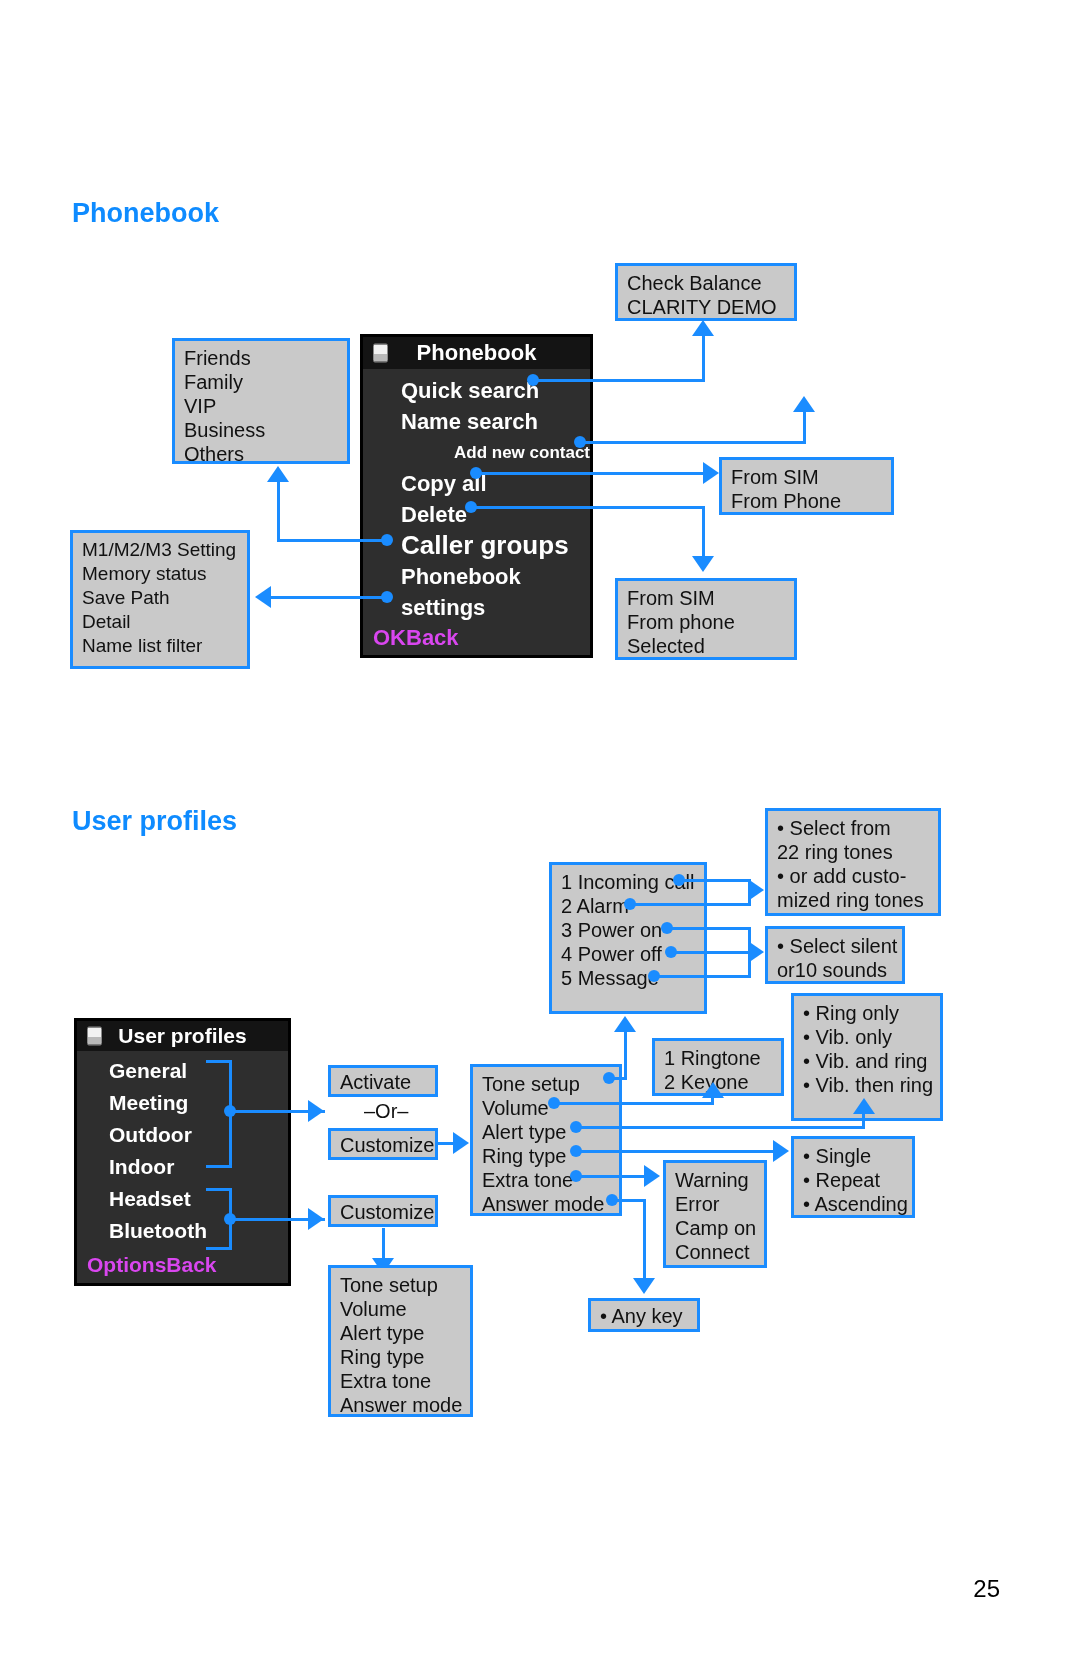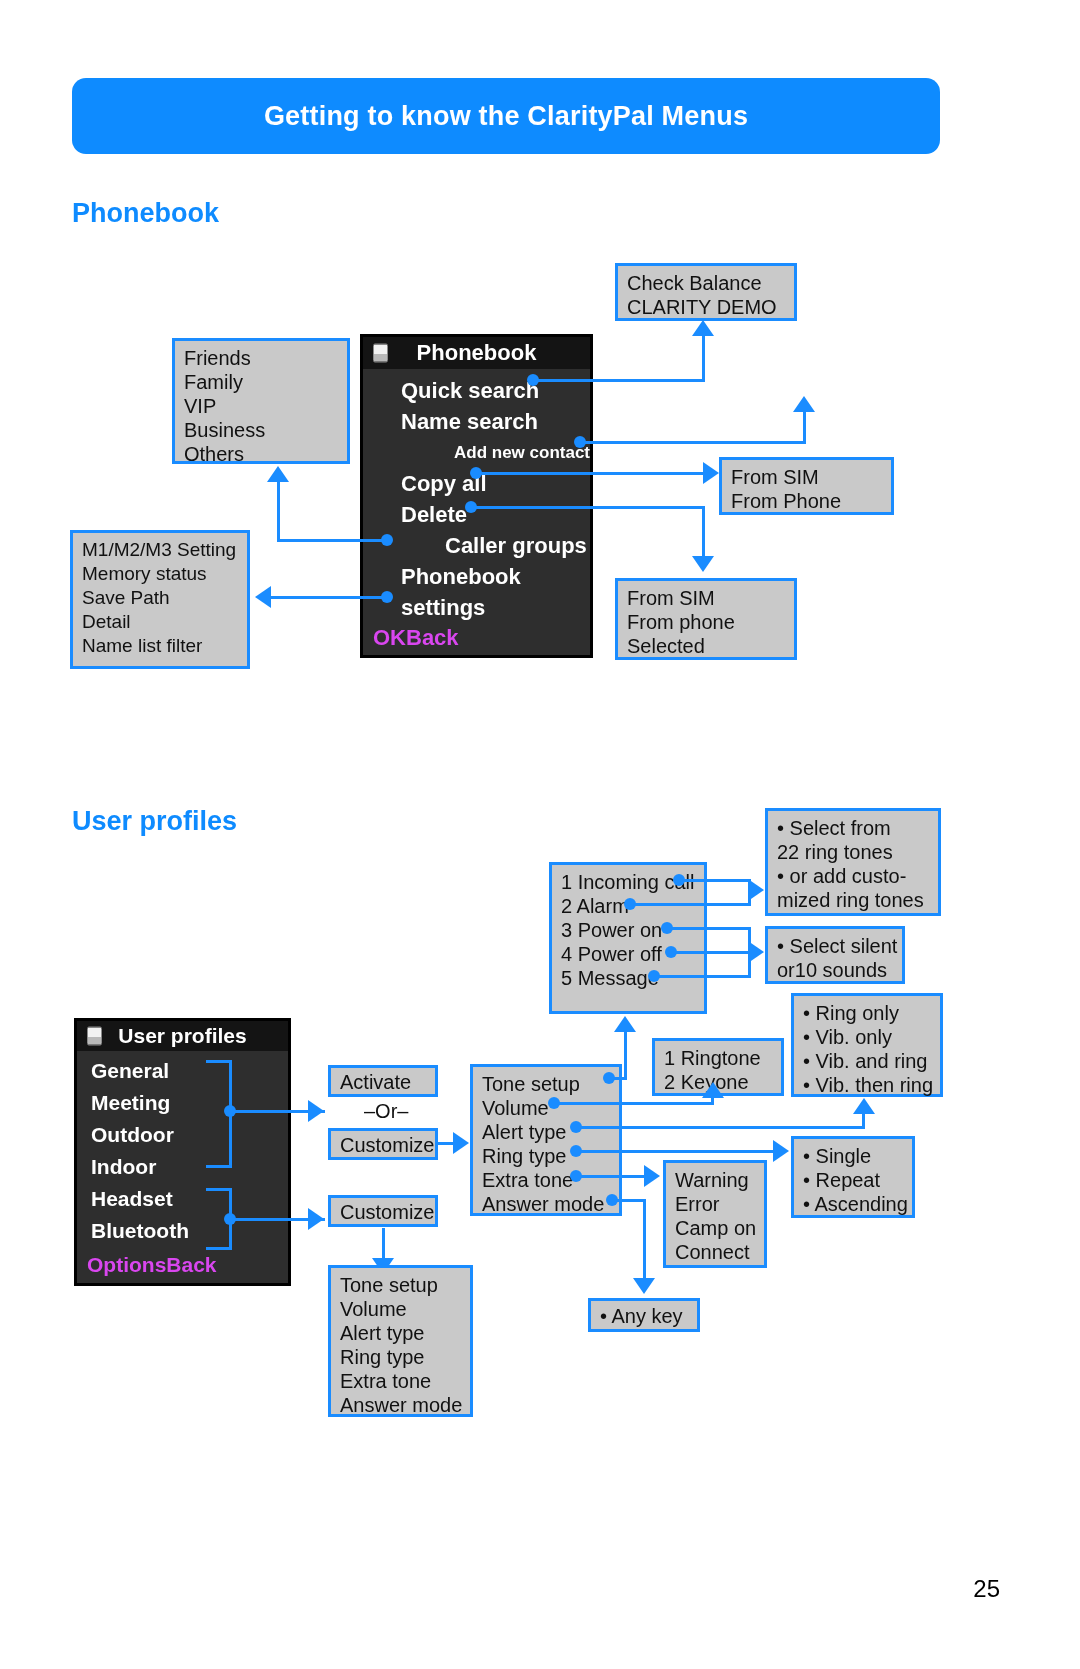--- a/index.html
+++ b/index.html
@@ -84,38 +84,35 @@
   }
   .page-number{
     position:absolute;right:80px;bottom:66px;font-size:24px;color:#000000;
   }
 </style>
 </head>
 <body>
 
 <div class="page">
 
-  <div class="banner">
-    <div class="banner-title">Getting to know the ClarityPal Menus</div>
-  </div>
 
   <div class="section-heading" id="sec-phonebook">Phonebook</div>
 
   <div class="phone" style="left:360px;top:334px;width:233px;height:324px;">
     <div class="phone-title" style="height:32px;font-size:22px;">
       <span class="sim-icon"></span>
       <span>Phonebook</span>
     </div>
     <ul class="phone-menu" style="padding:6px 0 0 38px;">
       <li style="font-size:22px;line-height:31px;">Quick search</li>
       <li style="font-size:22px;line-height:31px;">Name search</li>
       <li style="font-size:17px;line-height:31px;text-align:right;">Add new contact</li>
       <li style="font-size:22px;line-height:31px;">Copy all</li>
       <li style="font-size:22px;line-height:31px;">Delete</li>
-      <li style="font-size:22px;line-height:31px;margin-left:44px;">Caller groups</li>
+      <li style="font-size:26px;line-height:31px;">Caller groups</li>
       <li style="font-size:22px;line-height:31px;">Phonebook</li>
       <li style="font-size:22px;line-height:31px;"> settings</li>
     </ul>
     <div class="phone-foot" style="height:30px;font-size:22px;">
       <span>OK</span>
       <span>Back</span>
     </div>
   </div>
 
   <div class="box" style="left:172px;top:338px;width:178px;height:126px;">
@@ -179,21 +176,21 @@
   <div class="conn h" style="left:271px;top:596px;width:113px;"></div>
   <div class="arrow arr-l" style="left:255px;top:586px;"></div>
 
   <div class="section-heading" id="sec-profiles">User profiles</div>
 
   <div class="phone" style="left:74px;top:1018px;width:217px;height:268px;">
     <div class="phone-title" style="height:30px;font-size:21px;">
       <span class="sim-icon"></span>
       <span>User profiles</span>
     </div>
-    <ul class="phone-menu" style="padding:4px 0 0 14px;">
+    <ul class="phone-menu" style="padding:4px 0 0 32px;">
       <li style="font-size:21px;line-height:32px;">General</li>
       <li style="font-size:21px;line-height:32px;">Meeting</li>
       <li style="font-size:21px;line-height:32px;">Outdoor</li>
       <li style="font-size:21px;line-height:32px;">Indoor</li>
       <li style="font-size:21px;line-height:32px;">Headset</li>
       <li style="font-size:21px;line-height:32px;">Bluetooth</li>
     </ul>
     <div class="phone-foot" style="height:30px;font-size:21px;">
       <span>Options</span>
       <span>Back</span>
@@ -296,21 +293,21 @@
   <div class="box" style="left:652px;top:1038px;width:132px;height:58px;">
     <div class="ln">1 Ringtone</div>
     <div class="ln">2 Keyone</div>
   </div>
 
   <div class="dot" style="left:548px;top:1097px;"></div>
   <div class="conn h" style="left:554px;top:1102px;width:160px;"></div>
   <div class="conn v" style="left:711px;top:1097px;height:6px;"></div>
   <div class="arrow arr-u" style="left:702px;top:1082px;"></div>
 
-  <div class="box" style="left:791px;top:993px;width:152px;height:104px;">
+  <div class="box" style="left:791px;top:993px;width:152px;height:128px;">
     <div class="ln">• Ring only</div>
     <div class="ln">• Vib. only</div>
     <div class="ln">• Vib. and ring</div>
     <div class="ln">• Vib. then ring</div>
   </div>
 
   <div class="dot" style="left:570px;top:1121px;"></div>
   <div class="conn h" style="left:576px;top:1126px;width:289px;"></div>
   <div class="conn v" style="left:862px;top:1113px;height:15px;"></div>
   <div class="arrow arr-u" style="left:853px;top:1098px;"></div>

